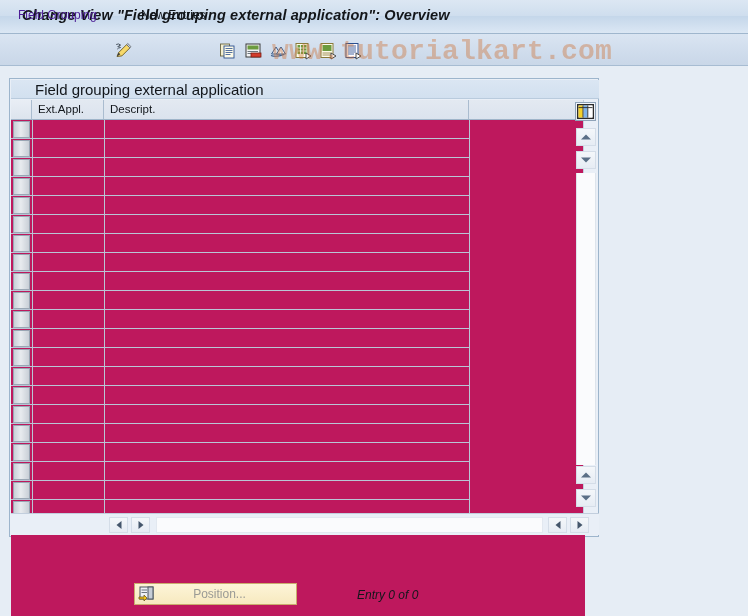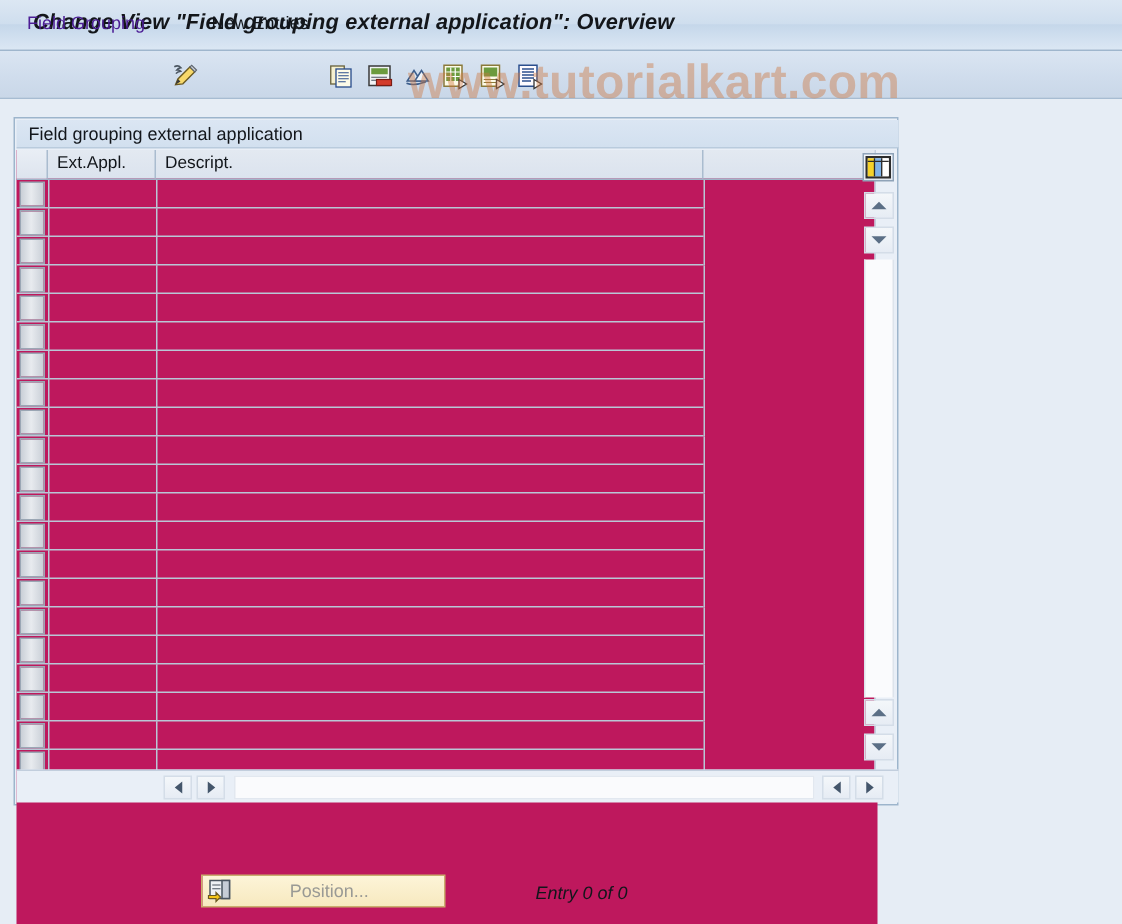--- a/index.html
+++ b/index.html
@@ -74,22 +74,22 @@
     width: 19px;
     height: 18px;
     cursor: default;
   }
 
   
   .watermark {
     position: absolute;
     left: 272px;
     top: 36px;
-    font-family: Liberation Sans, sans-serif;
-    font-size: 32px;
+    font-family: Liberation Mono, monospace;
+    font-size: 28px;
     font-weight: bold;
     color: rgba(204, 116, 60, 0.42);
     white-space: nowrap;
     letter-spacing: 0.2px;
     pointer-events: none;
   }
 
   
   .panel {
     position: absolute;
@@ -102,24 +102,24 @@
     box-sizing: border-box;
   }
   .panel-title {
     position: absolute;
     left: 1px; top: 1px;
     width: 588px;
     height: 19px;
     background: linear-gradient(to bottom, #dbe6f3 0%, #d2e0ef 100%);
     border-bottom: 1px solid #b9cbdd;
     box-sizing: border-box;
-    font-size: 12px;
+    font-size: 15px;
     color: #12161b;
     line-height: 19px;
-    padding-left: 8px;
+    padding-left: 24px;
     white-space: nowrap;
   }
 
   
   .grid {
     position: absolute;
     left: 1px;
     top: 21px;
     width: 574px;
     height: 533px;

